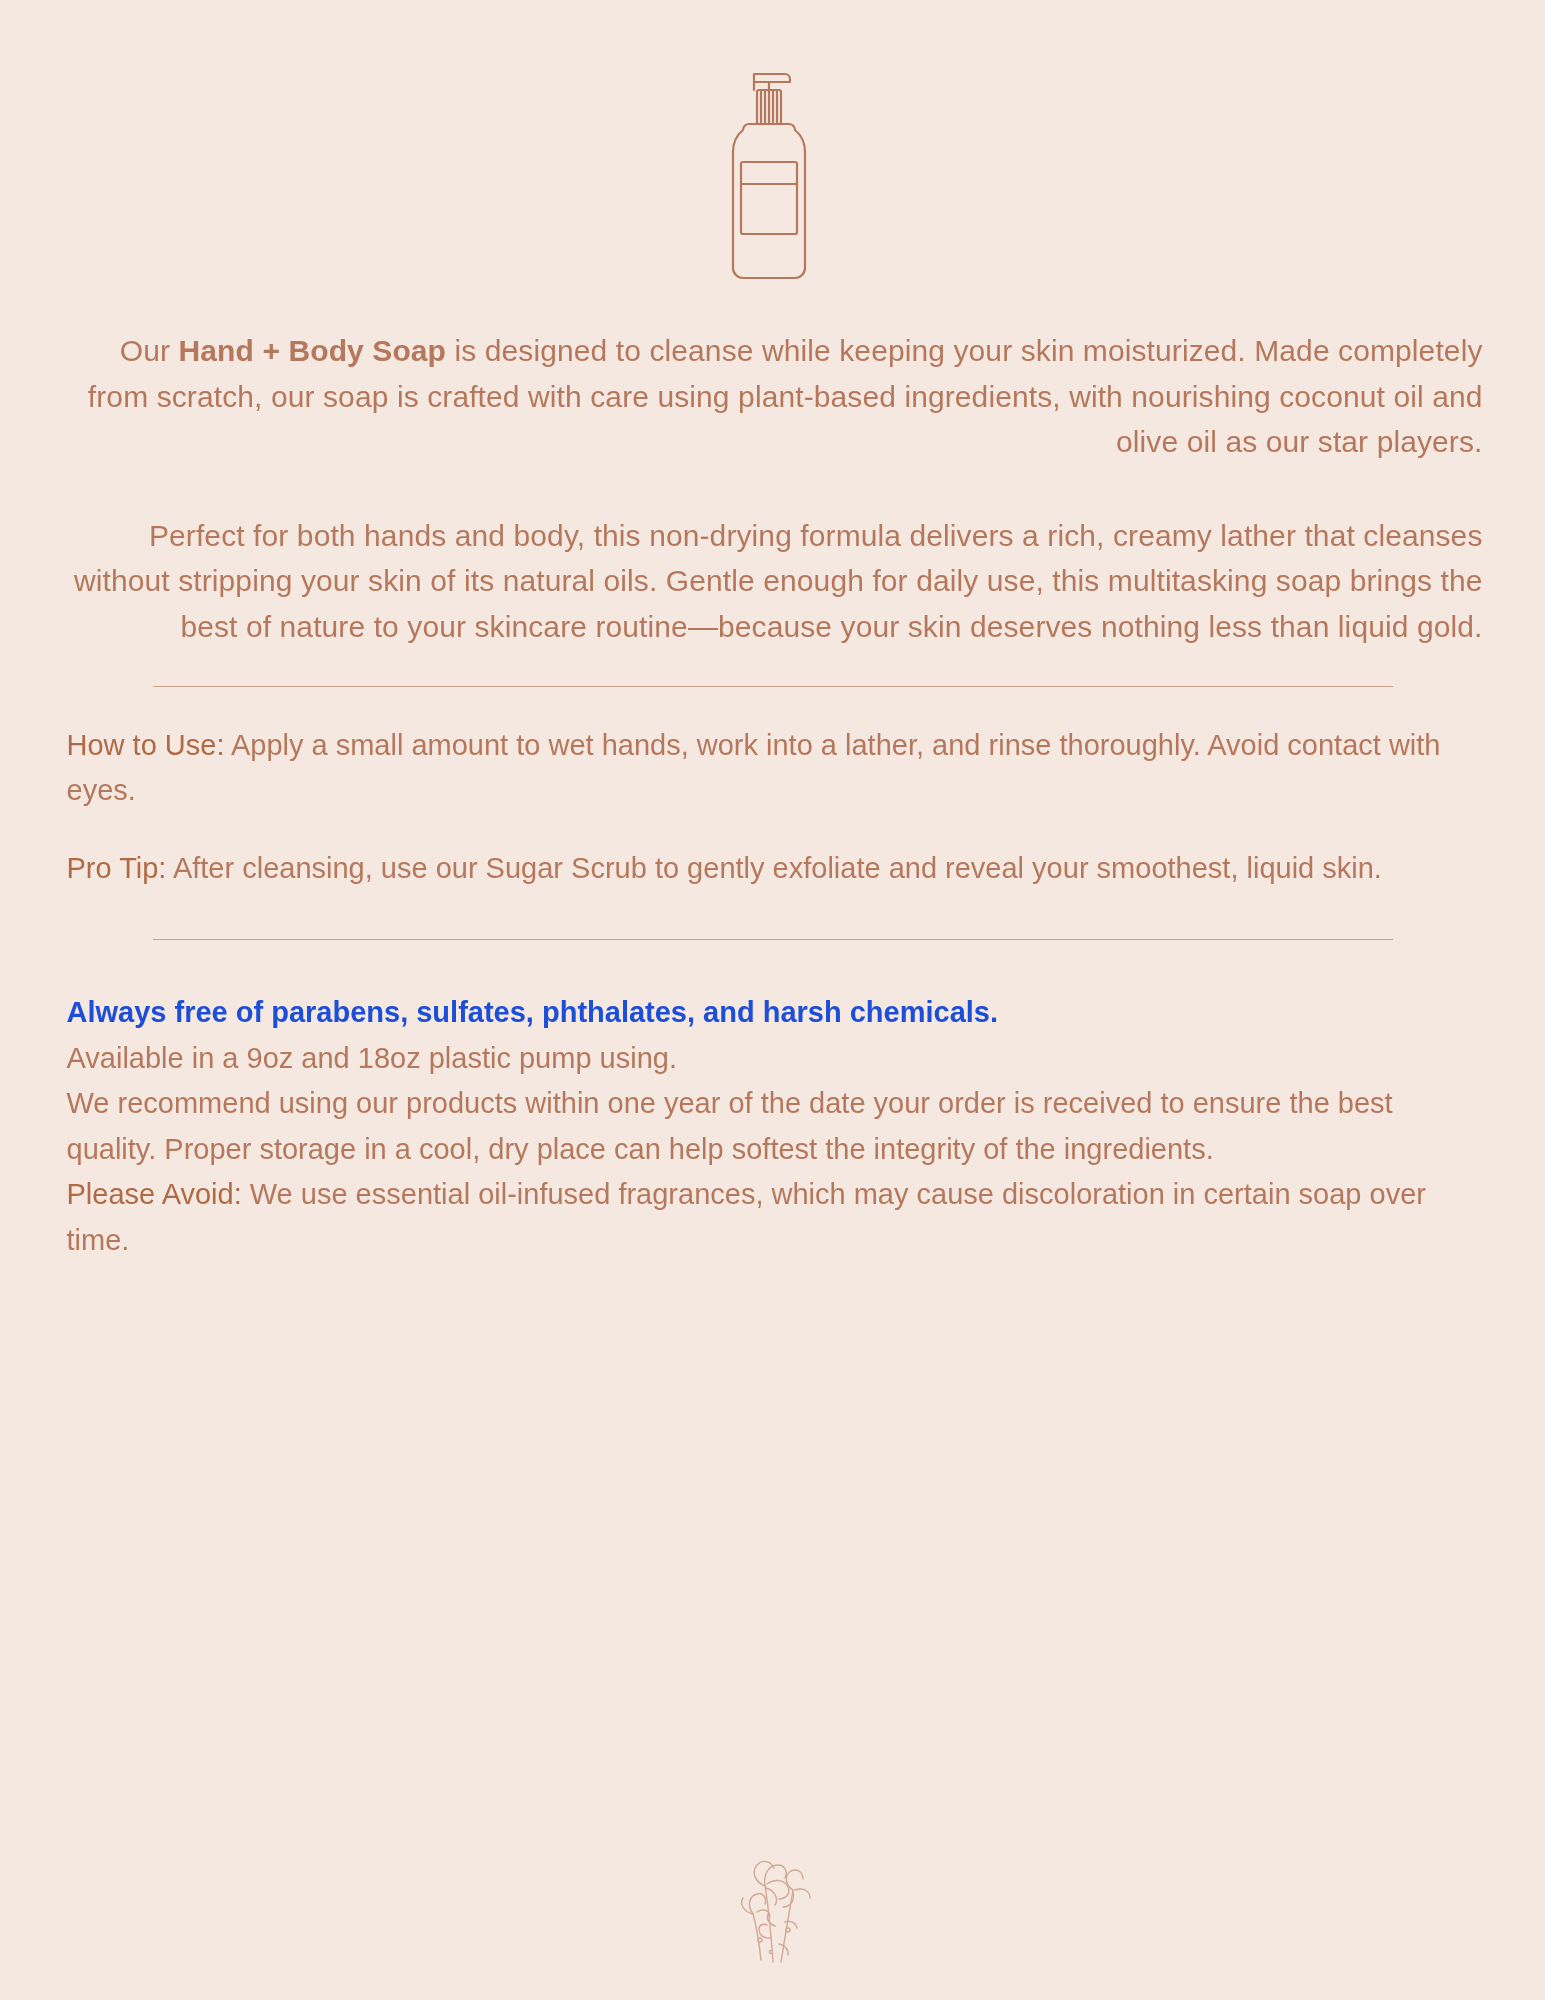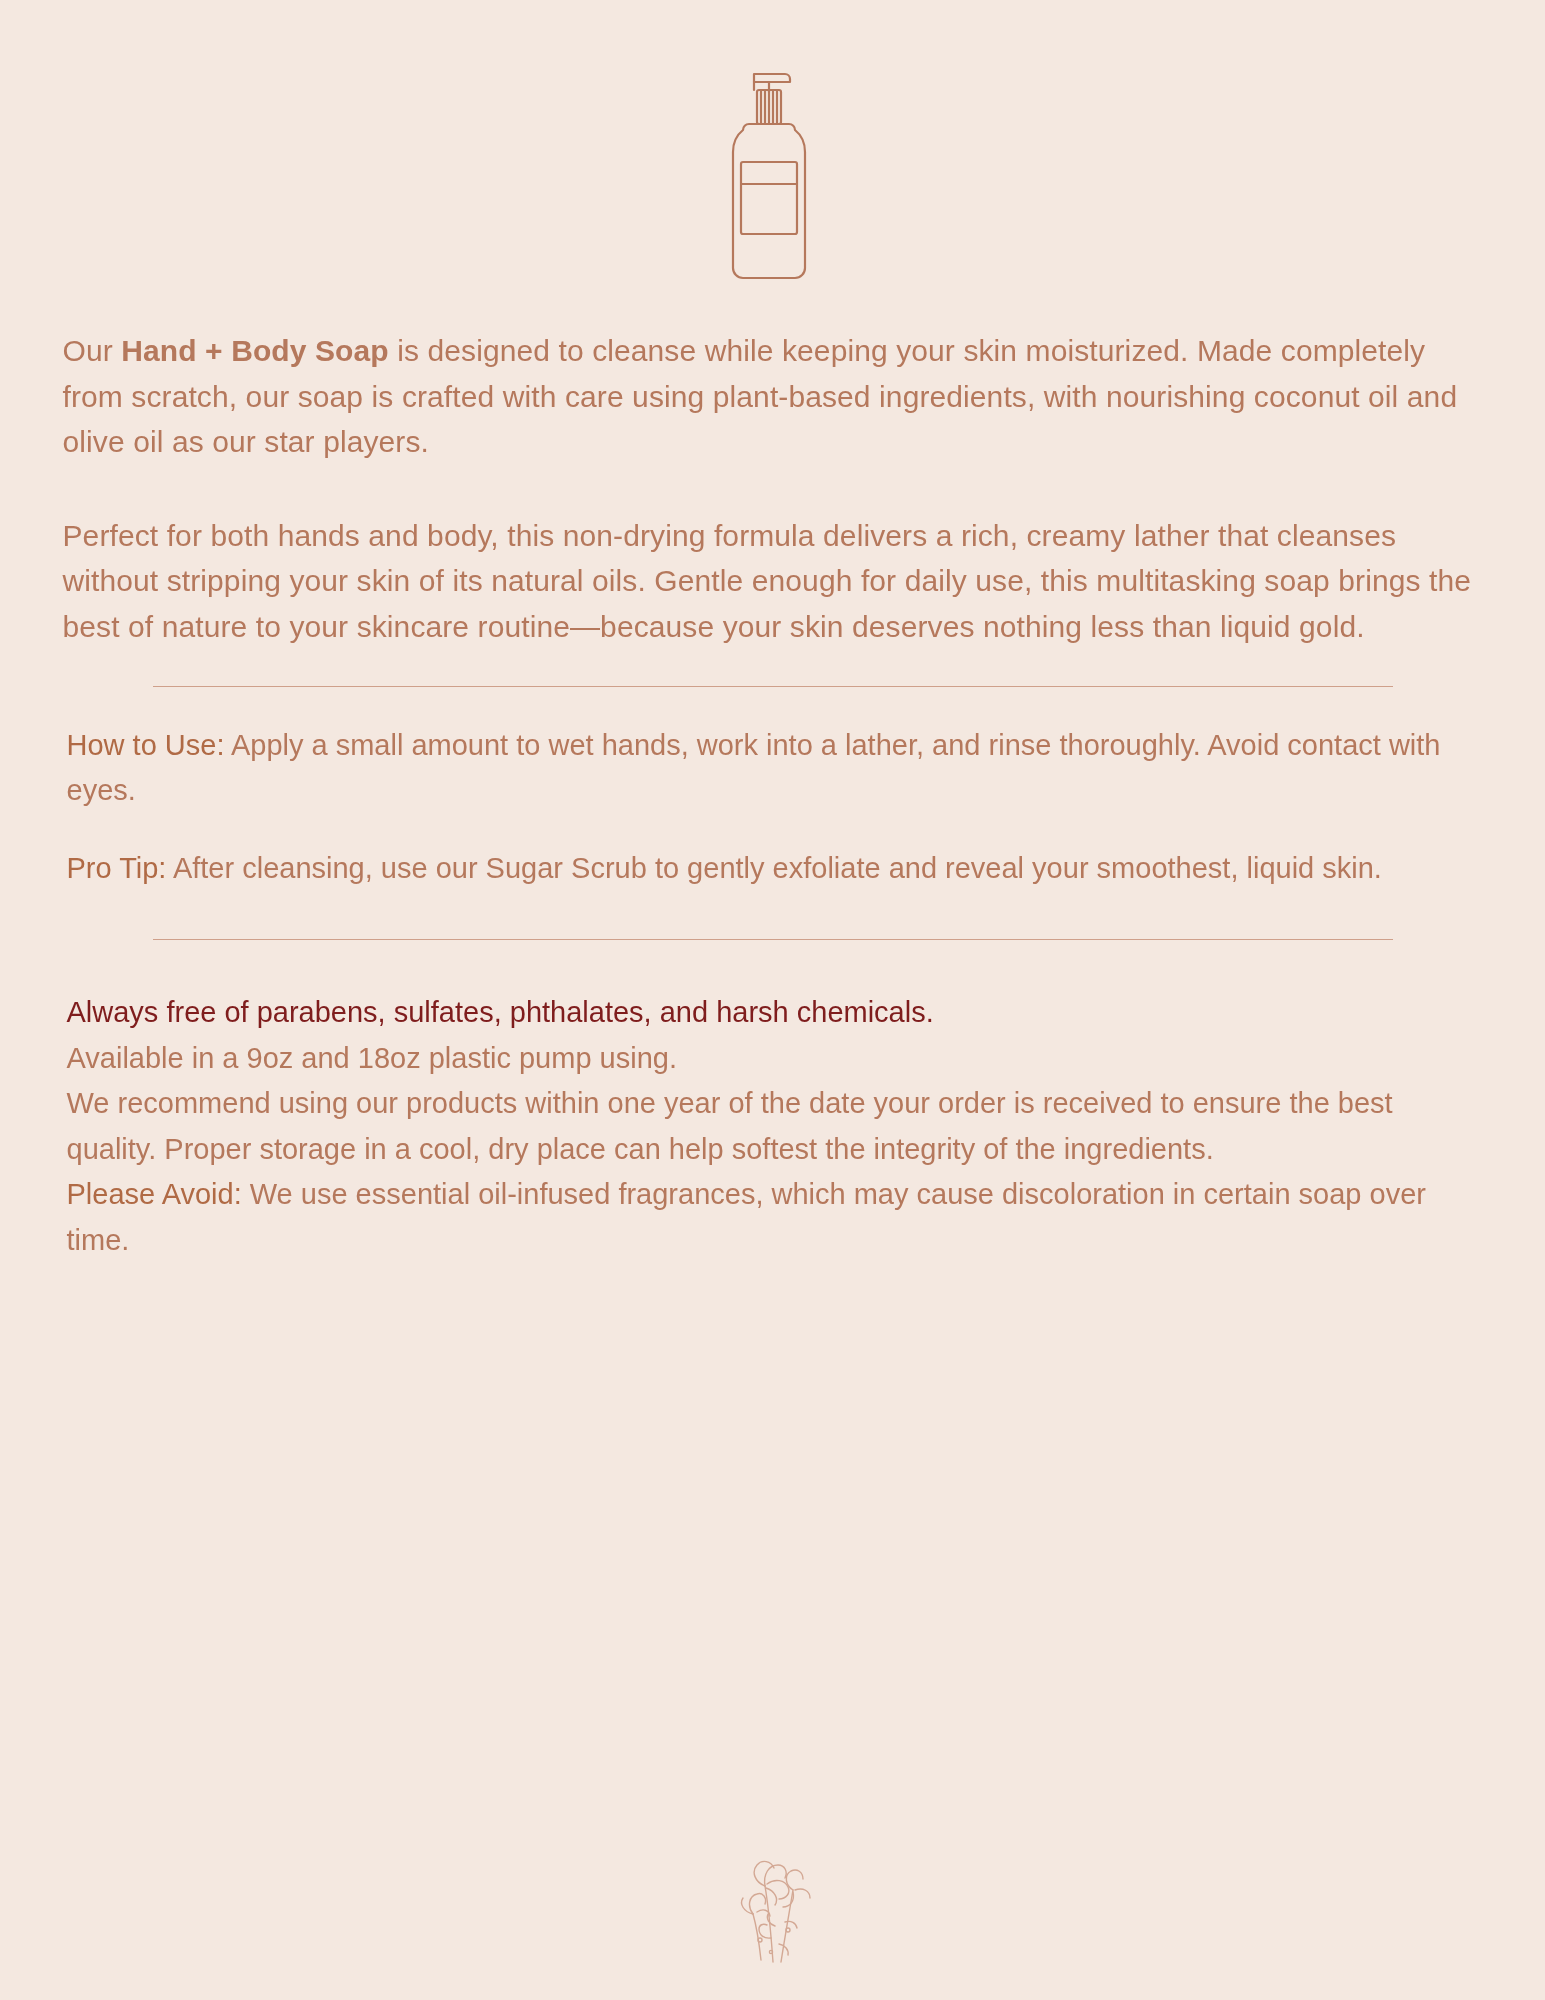--- a/index.html
+++ b/index.html
@@ -28,21 +28,21 @@
     justify-content: center;
     padding-top: 62px;
   }
   .bottle-wrap svg {
     display: block;
   }
   
   .intro {
     margin: 0 auto;
     width: 1420px;
-    text-align: left;
+    text-align: right;
     font-size: 30px;
     line-height: 1.52;
     color: #b5785c;
     letter-spacing: 0.1px;
   }
   .intro p {
     margin: 0;
   }
   .intro p.first {
     padding-top: 36px;
@@ -81,22 +81,22 @@
   }
   .body-block .lead {
     font-weight: normal;
     color: #b06a45;
   }
   .block-usage { padding-top: 36px; }
   .block-specs { padding-top: 50px; }
   .specs-lines p { margin: 0; }
   .specs-lines p.tight + p.tight { margin-top: 0; }
   .bold-line {
-    font-weight: normal;
-    color: #7f1d1d;
+    font-weight: bold;
+    color: #1d4ed8;
   }
   
   .flower-wrap {
     position: absolute;
     left: 0;
     right: 0;
     bottom: 36px;
     display: flex;
     justify-content: center;
   }

